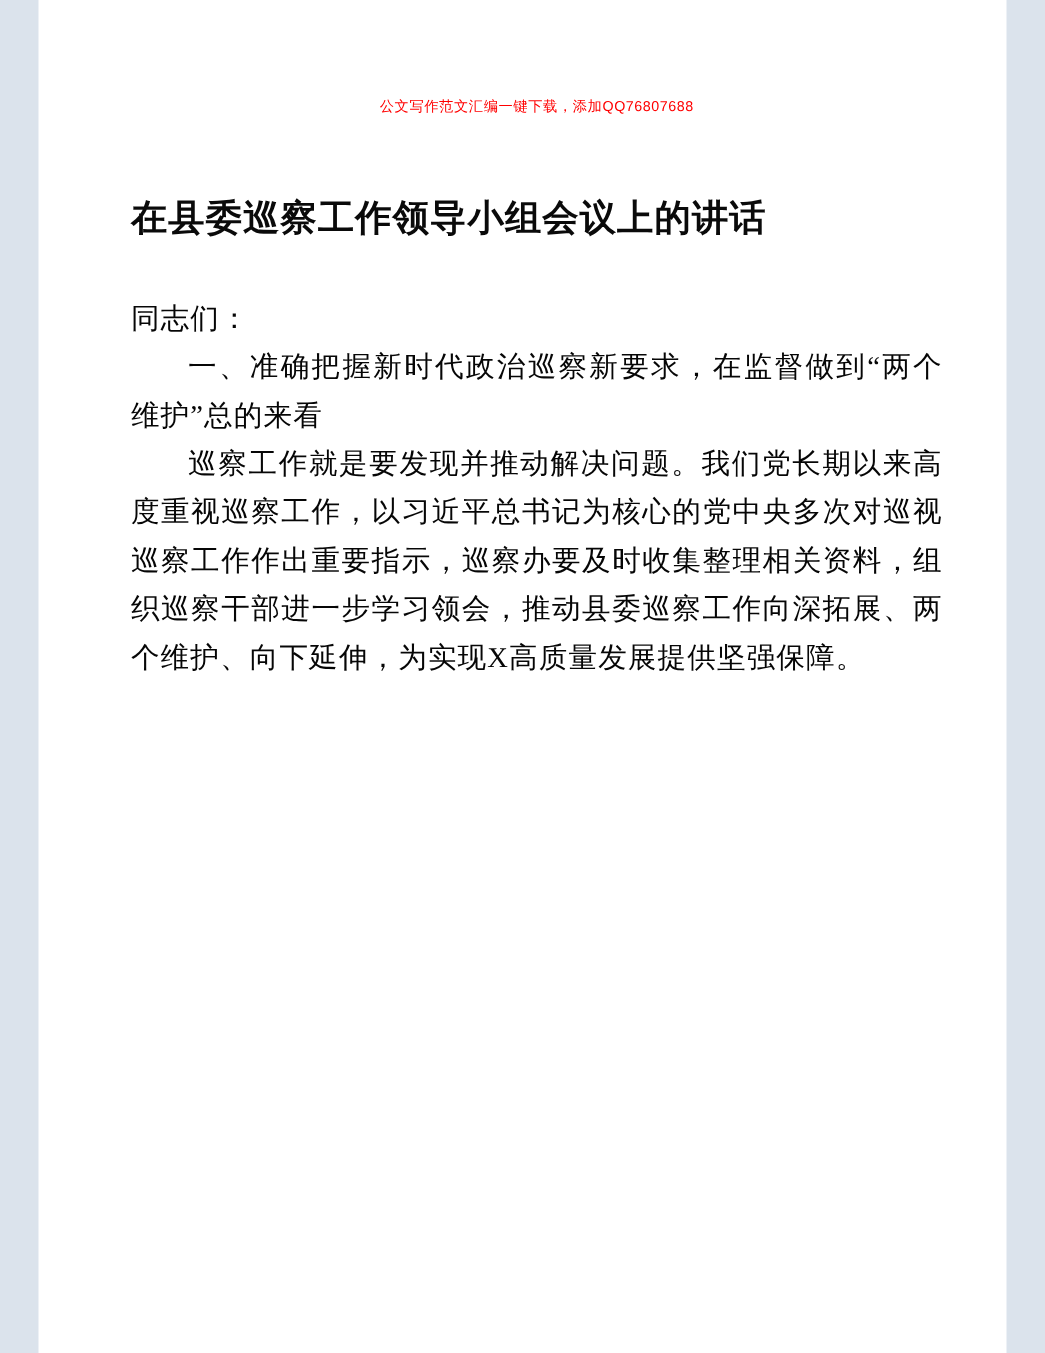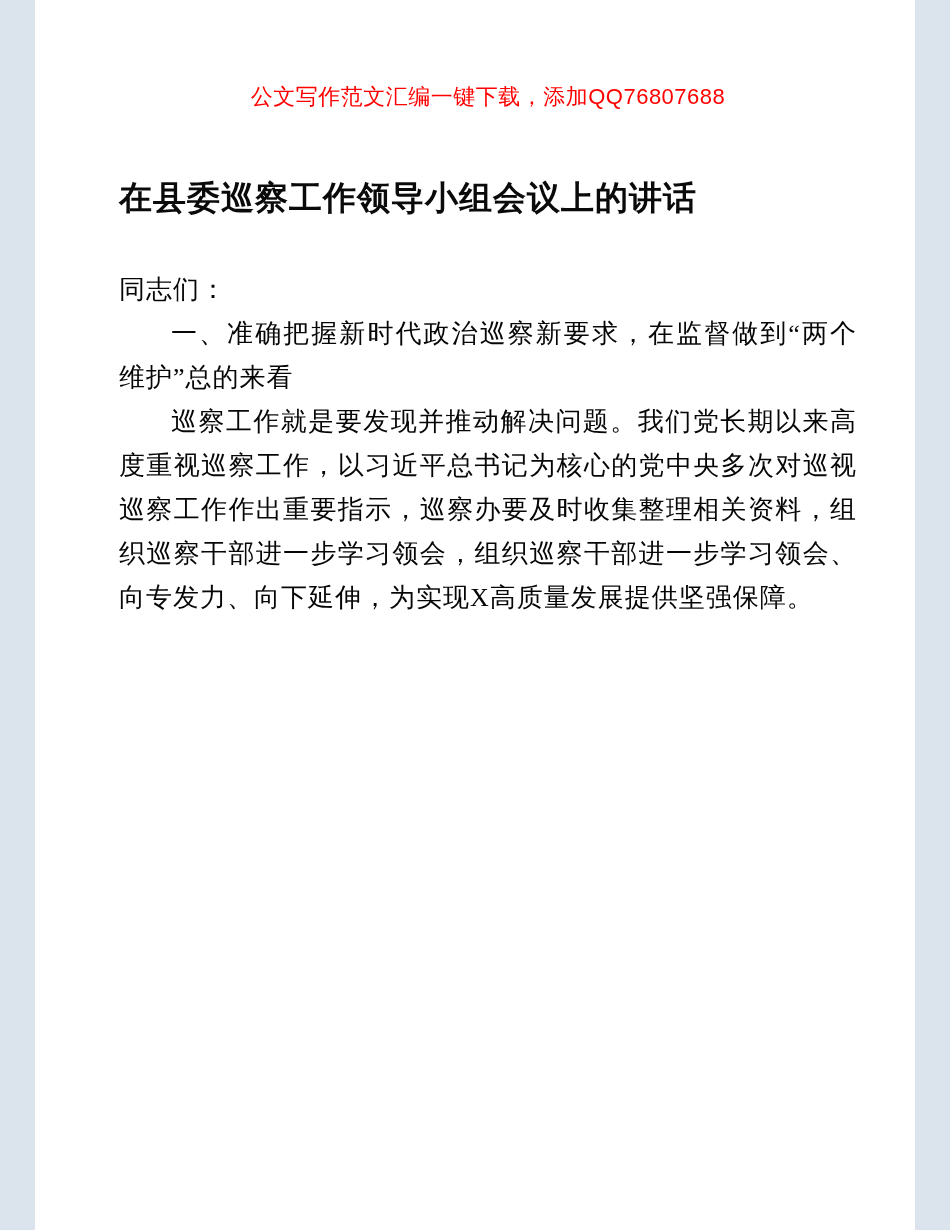--- a/index.html
+++ b/index.html
@@ -20,21 +20,21 @@
     left: 35px;
     top: 0;
     width: 880px;
     height: 1230px;
     background: #ffffff;
     padding: 86px 58px 0 84px;
   }
   .notice {
     text-align: center;
     color: #ff0000;
-    font-size: 22px;
+    font-size: 13px;
     line-height: 22px;
     font-family: "Liberation Sans", sans-serif;
     letter-spacing: 0.5px;
   }
   .title {
     margin-top: 70px;
     text-align: left;
     font-size: 33px;
     line-height: 40px;
     font-weight: bold;
@@ -71,18 +71,18 @@
 
     <h1 class="title">在县委巡察工作领导小组会议上的讲话</h1>
 
     <div class="body-text">
 
       <p class="para salutation">同志们：</p>
 
 
       <p class="para">一、准确把握新时代政治巡察新要求，在监督做到“两个维护”总的来看</p>
 
-      <p class="para">巡察工作就是要发现并推动解决问题。我们党长期以来高度重视巡察工作，以习近平总书记为核心的党中央多次对巡视巡察工作作出重要指示，巡察办要及时收集整理相关资料，组织巡察干部进一步学习领会，组织巡察干部进一步学习领会、向专发力、向下延伸，为实现X高质量发展提供坚强保障。</p>
+      <p class="para">巡察工作就是要发现并推动解决问题。我们党长期以来高度重视巡察工作，以习近平总书记为核心的党中央多次对巡视巡察工作作出重要指示，巡察办要及时收集整理相关资料，组织巡察干部进一步学习领会，推动县委巡察工作向深拓展、两个维护、向下延伸，为实现X高质量发展提供坚强保障。</p>
 
 
     </div>
   </div>
 </div>
 
 </body></html>

